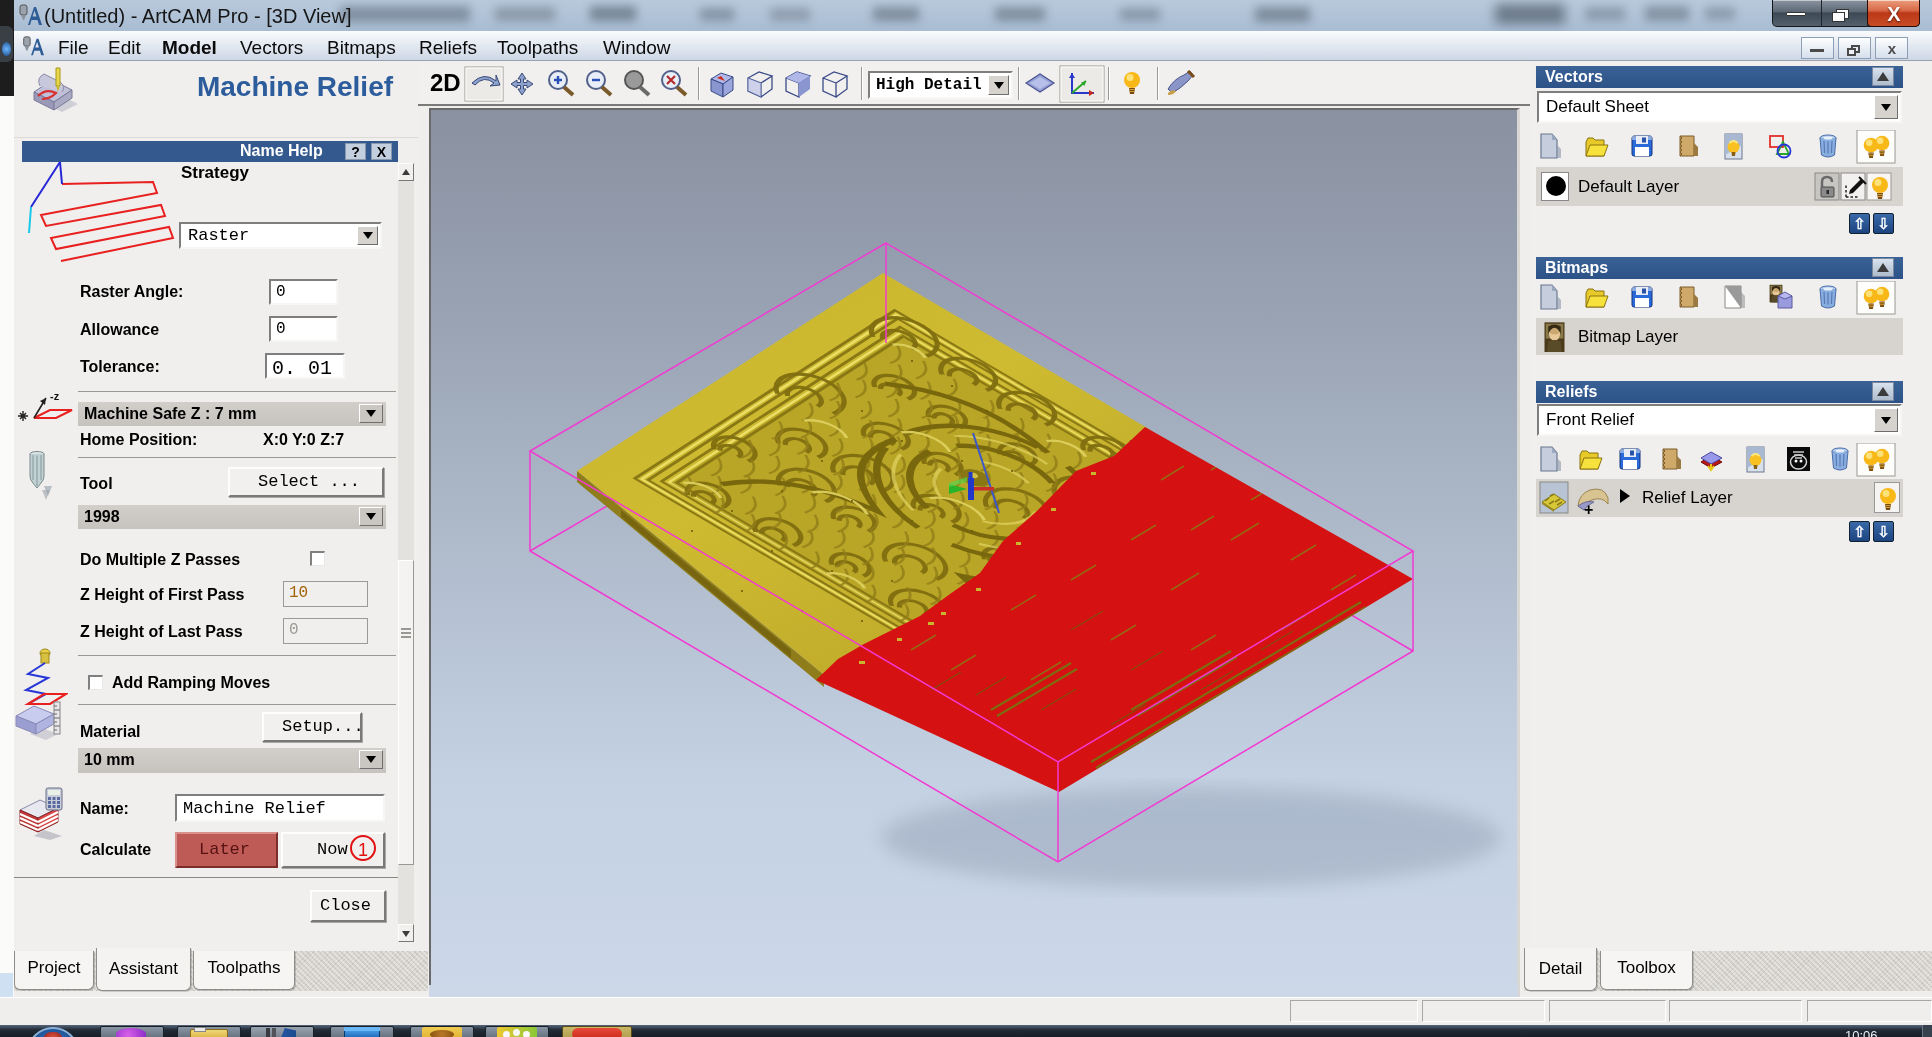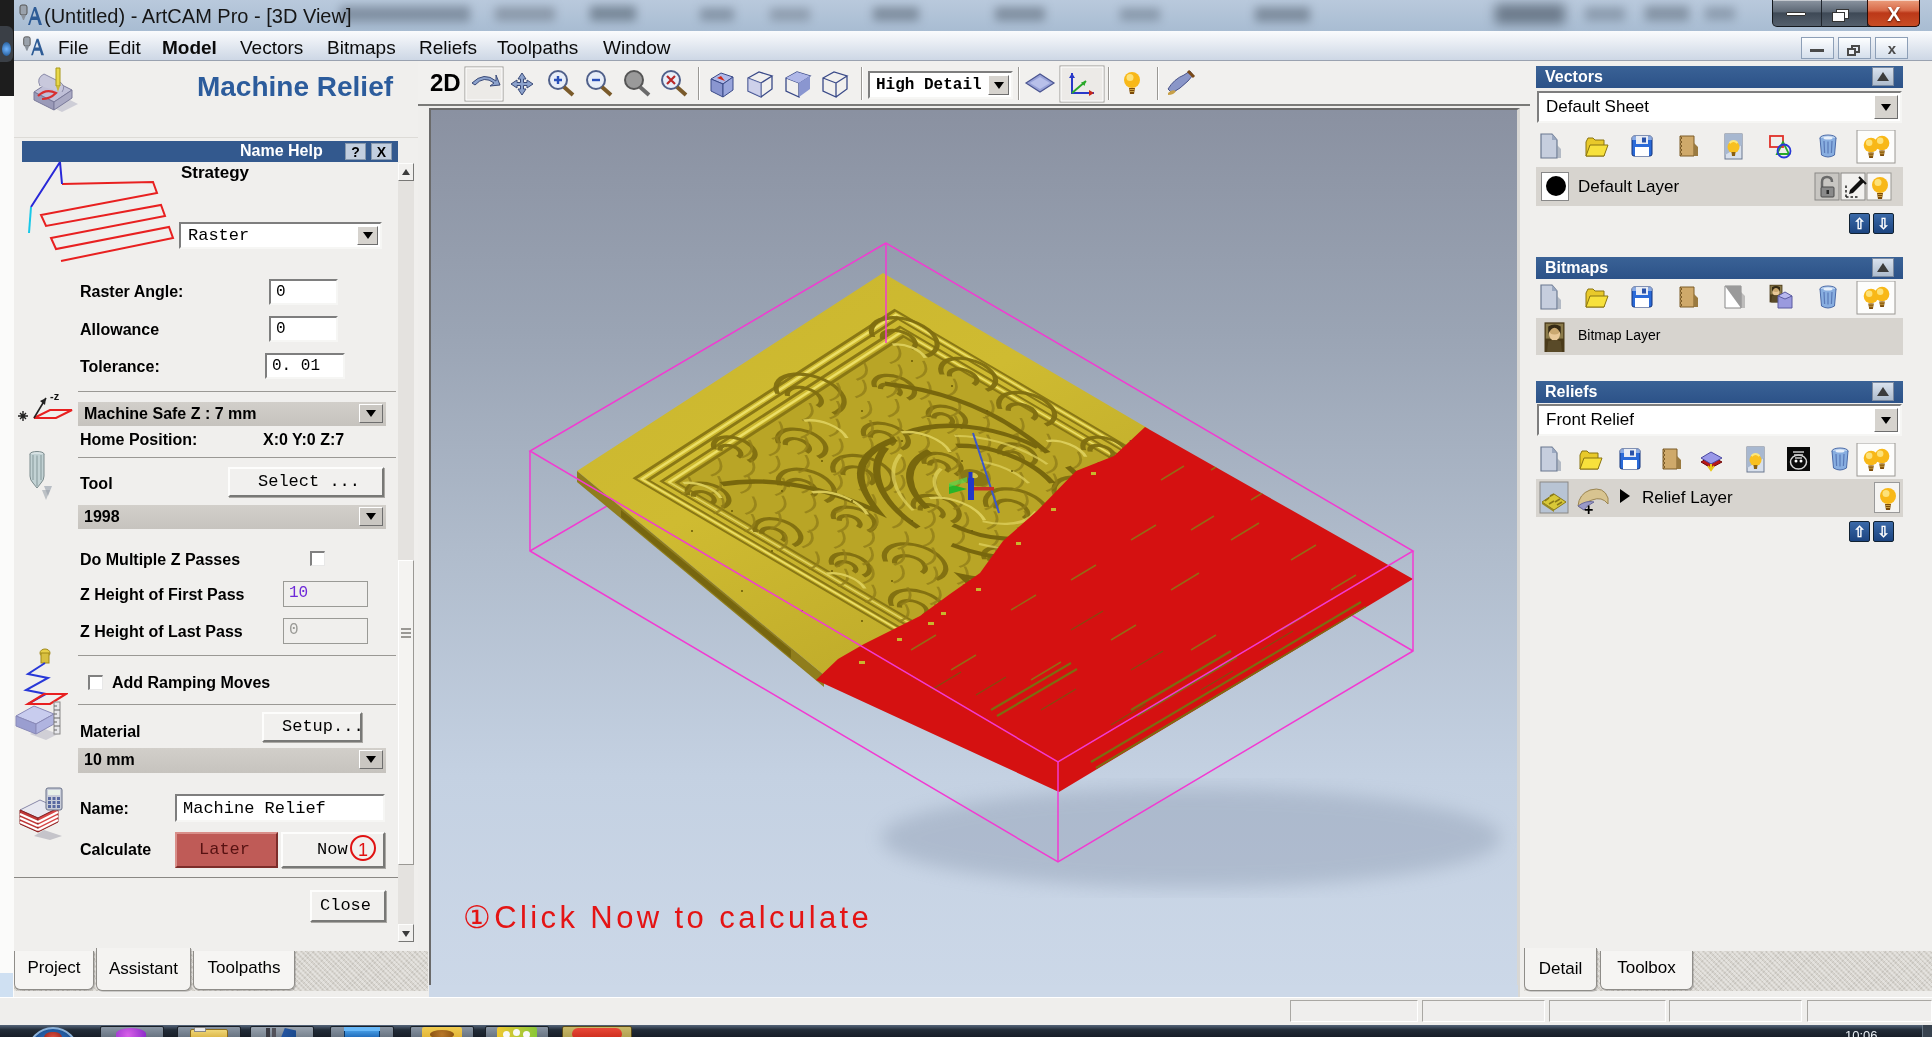--- a/index.html
+++ b/index.html
@@ -223,21 +223,21 @@
 <div class="abs b" style="left:80px;top:283px">Raster Angle:</div>
 <div class="abs sunken" style="left:269px;top:279px;width:69px;height:26px">
     <div class="mono" style="position:absolute;left:5px;top:2px;font-size:16px">0</div>
   </div>
 <div class="abs b" style="left:80px;top:321px">Allowance</div>
 <div class="abs sunken" style="left:269px;top:316px;width:69px;height:26px">
     <div class="mono" style="position:absolute;left:5px;top:2px;font-size:16px">0</div>
   </div>
 <div class="abs b" style="left:80px;top:358px">Tolerance:</div>
 <div class="abs sunken" style="left:265px;top:353px;width:80px;height:26px">
-    <div class="mono" style="position:absolute;left:5px;top:2px;font-size:16px">0. 01</div>
+    <div class="mono" style="position:absolute;left:5px;top:2px;font-size:20px">0. 01</div>
   </div>
 <div class="sep" style="left:78px;top:391px;width:318px"></div>
 
 <svg class="abs" style="left:16px;top:388px" width="58" height="40" viewBox="0 0 58 40">
 <path d="M18 30 L34 22 L56 22 L40 30 Z" fill="none" stroke="#e82020" stroke-width="2"></path>
 <path d="M18 30 L30 10" stroke="#222" stroke-width="1.6" fill="none"></path>
 <path d="M30 10 L24 13 L29 17 Z" fill="#222"></path>
 <text x="34" y="12" font-size="11" font-weight="bold" fill="#111" font-family="Liberation Sans">-z</text>
 <path d="M2 28 L12 28 M7 23 L7 33 M4 25 L10 31 M10 25 L4 31" stroke="#222" stroke-width="1.4"></path>
 </svg>
@@ -264,21 +264,21 @@
 <div class="abs graybar" style="left:78px;top:505px;width:308px;height:24px">
   <div class="b" style="position:absolute;left:6px;top:3px">1998</div>
   <div style="position:absolute;right:3px;top:2px;width:24px;height:19px;background:#cac7c2;border-top:1px solid #fff;border-left:1px solid #fff;border-right:1px solid #6e6e6e;border-bottom:1px solid #6e6e6e;display:flex;align-items:center;justify-content:center">
       <div class="tri"></div>
     </div>
 </div>
 <div class="abs b" style="left:80px;top:551px">Do Multiple Z Passes</div>
 <div class="cb" style="left:310px;top:551px"></div>
 <div class="abs b" style="left:80px;top:586px">Z Height of First Pass</div>
 <div class="abs" style="left:283px;top:581px;width:85px;height:26px;background:#f0efed;border:1px solid #9a9a96">
-    <div class="mono" style="position:absolute;left:5px;top:2px;font-size:16px;color:#6d28d9">10</div>
+    <div class="mono" style="position:absolute;left:5px;top:2px;font-size:16px;color:#a16207">10</div>
   </div>
 <div class="abs b" style="left:80px;top:623px">Z Height of Last Pass</div>
 <div class="abs" style="left:283px;top:618px;width:85px;height:26px;background:#f0efed;border:1px solid #9a9a96">
     <div class="mono" style="position:absolute;left:5px;top:2px;font-size:16px;color:#9a9a96">0</div>
   </div>
 <div class="sep" style="left:78px;top:655px;width:318px"></div>
 <svg class="abs" style="left:18px;top:648px" width="50" height="60" viewBox="0 0 50 60">
 <ellipse cx="27" cy="5" rx="5" ry="4" fill="#e8d048" stroke="#a08818"></ellipse>
 <rect x="23" y="5" width="8" height="10" fill="#d8c040" stroke="#a08818"></rect>
 <path d="M27 15 L10 26 L30 30 L8 42 L28 46 L10 56" fill="none" stroke="#2838d8" stroke-width="2"></path>
@@ -582,21 +582,20 @@
 <path d="M536 379 L518 374 L518 384 Z" fill="#28b428"></path>
 <path d="M518 373 L536 367 L536 372 L518 377 Z" fill="#5ad44a" opacity=".7"></path>
 <rect x="543" y="377" width="20" height="3.5" fill="#c83028"></rect>
 
 <g stroke="#f23ad2" stroke-width="1.5" fill="none">
 <path d="M455 133 L99 341 L627 652 L982 441 Z"></path>
 <path d="M99 341 L99 441 L627 752 L982 541 L982 441"></path>
 <path d="M627 652 L627 752 M455 133 L455 233"></path>
 </g>
 </svg>
-<div style="position:absolute;left:32px;top:789px;font-size:31px;color:#e41414;letter-spacing:3.4px;font-weight:500">①Click Now to calculate</div>
 </div>
 
 <div class="abs" id="panelR" style="left:1530px;top:61px;width:402px;height:889px;background:#f0efed"></div>
 <div class="hdr" style="left:1536px;top:66px;width:367px;height:22px">Vectors</div>
 <div class="colbtn" style="left:1872px;top:67px">
     <div class="ctri"></div>
   </div>
 <div class="abs sunken" style="left:1537px;top:91px;width:365px;height:32px">
     <div style="position:absolute;left:7px;top:4px;font-size:17px">Default Sheet</div>
     <div class="dd" style="width:24px">
@@ -641,21 +640,21 @@
     <use href="#iscroll" x="146" y="3"></use>
     <use href="#igraypage" x="192" y="3"></use>
     <use href="#imonapg" x="238" y="3"></use>
     <use href="#itrash" x="286" y="3"></use>
     <use href="#ibulbs" x="334" y="3"></use>
 </svg>
 <div class="grayrow" style="left:1536px;top:318px;width:367px;height:37px"></div>
 <svg class="abs" id="monaicon" style="left:1542px;top:321px" width="26" height="31" viewBox="0 0 26 31">
 <use href="#imona" transform="scale(1.25,1.35)"></use>
 </svg>
-<div class="abs" style="left:1578px;top:327px;font-size:14px">Bitmap Layer</div>
+<div class="abs" style="left:1578px;top:327px;font-size:17px">Bitmap Layer</div>
 
 <div class="hdr" style="left:1536px;top:381px;width:367px;height:22px">Reliefs</div>
 <div class="colbtn" style="left:1872px;top:382px">
     <div class="ctri"></div>
   </div>
 <div class="abs sunken" style="left:1537px;top:404px;width:365px;height:32px">
     <div style="position:absolute;left:7px;top:4px;font-size:17px">Front Relief</div>
     <div class="dd" style="width:24px">
       <div class="tri"></div>
     </div>

